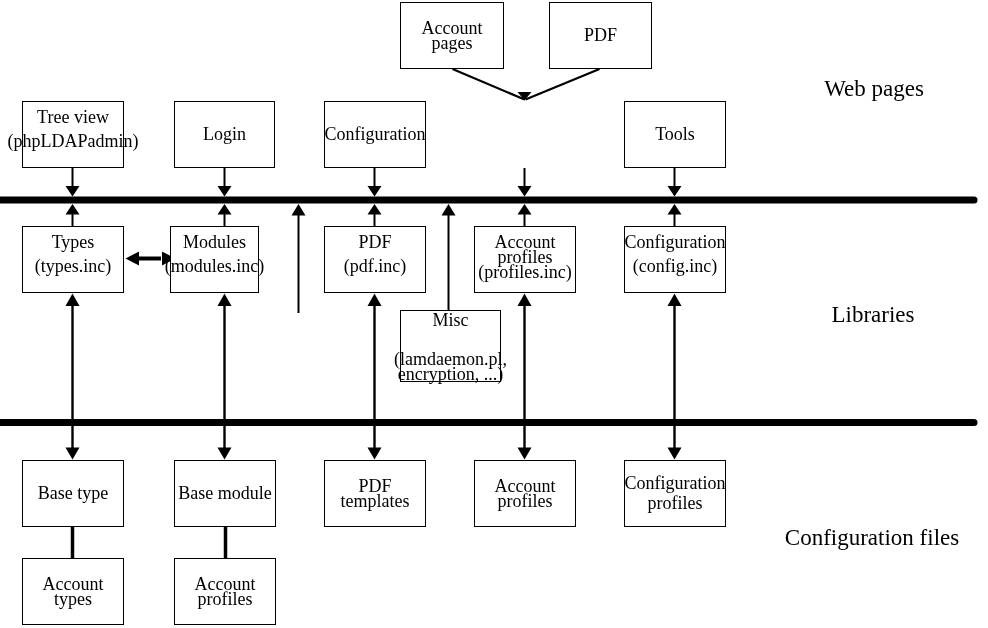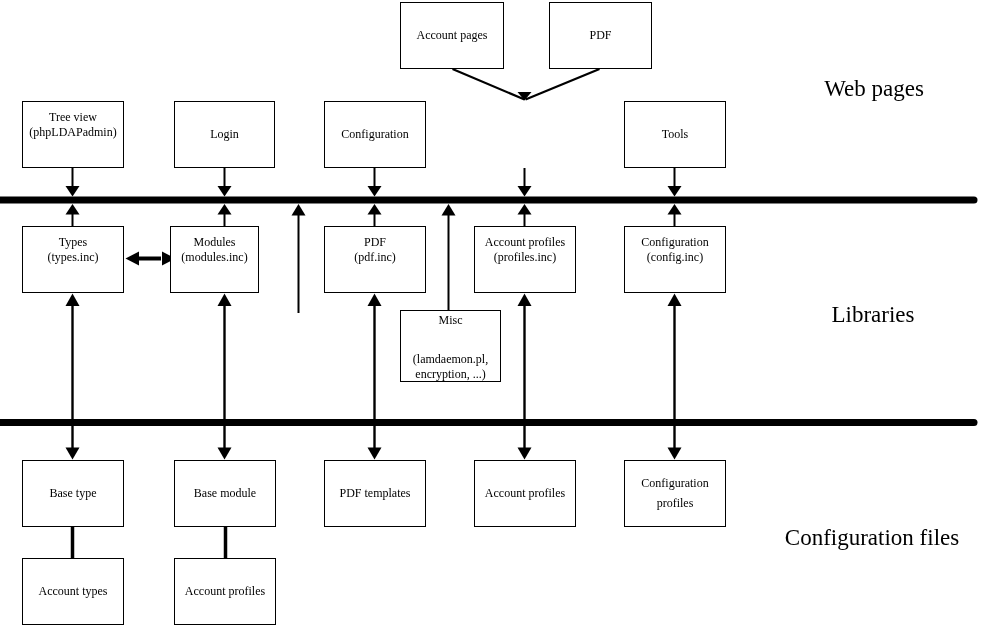--- a/index.html
+++ b/index.html
@@ -5,24 +5,24 @@
   html,body { margin:0; padding:0; background:#fff; }
   #canvas {
     position:relative; width:988px; height:628px; background:#ffffff;
     font-family:"Liberation Serif", serif; color:#000; overflow:hidden;
   }
   #connectors { position:absolute; left:0; top:0; width:988px; height:628px; pointer-events:none; }
   .box {
     position:absolute; box-sizing:border-box;
     border:1px solid #000; background:#fff;
     display:flex; flex-direction:column; align-items:center; text-align:center;
-    font-size:12px; line-height:15px;
+    font-size:18px; line-height:15px;
   }
   .box.one   { justify-content:center; }
-  .box.two   { justify-content:space-between; padding:8px 1px 27px; }
+  .box.two   { justify-content:space-between; padding:8px 1px 18px; }
   .box.three { justify-content:space-between; padding:2px 1px 4px; }
   .box.center2 { justify-content:center; row-gap:5px; }
   .stack { display:flex; flex-direction:column; align-items:center;margin-top:24px; }
   .section-label {
     position:absolute; width:240px; text-align:center;
     font-size:23px; line-height:26px; white-space:nowrap;
   }
 </style>
 </head>
 <body>

